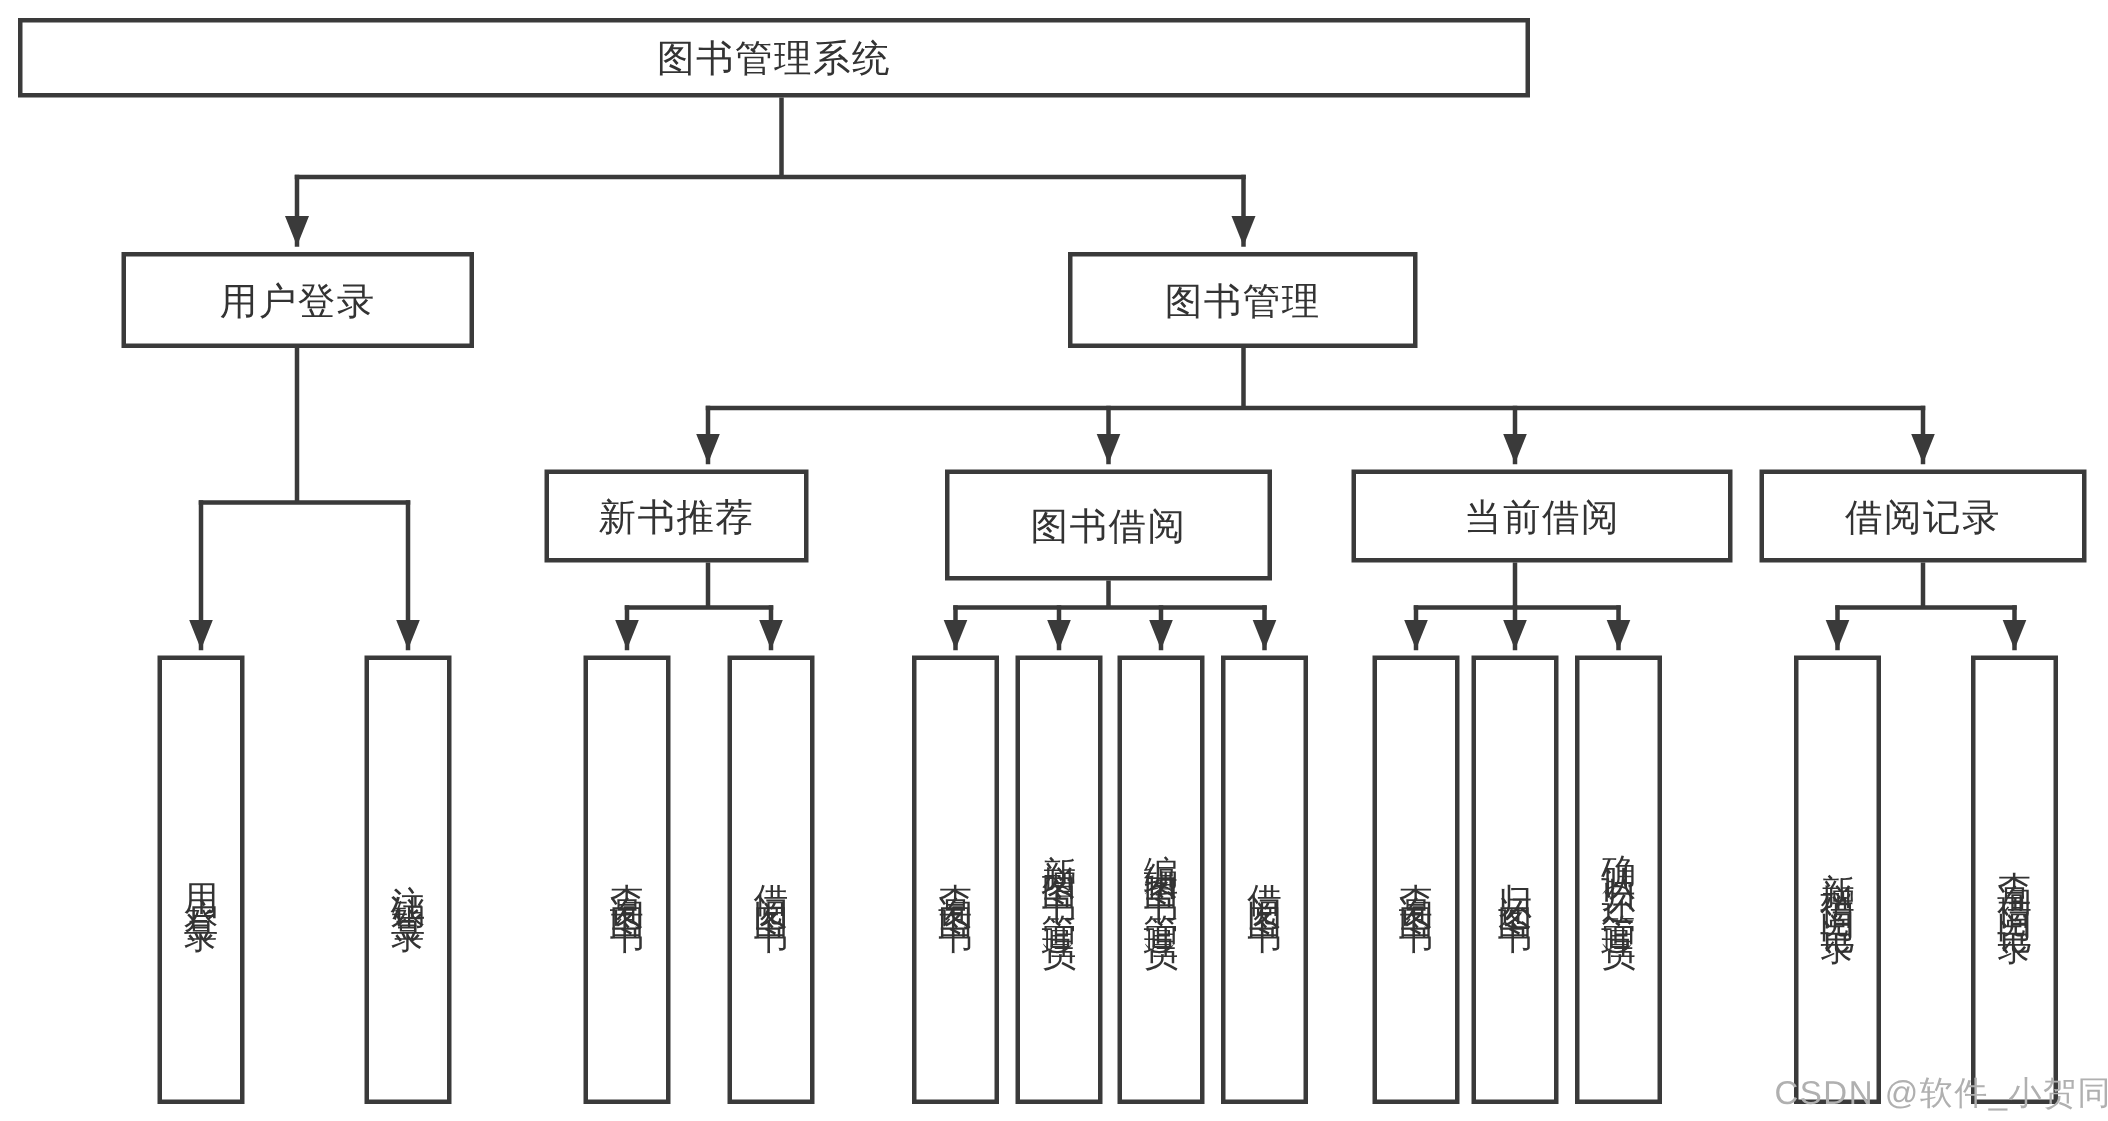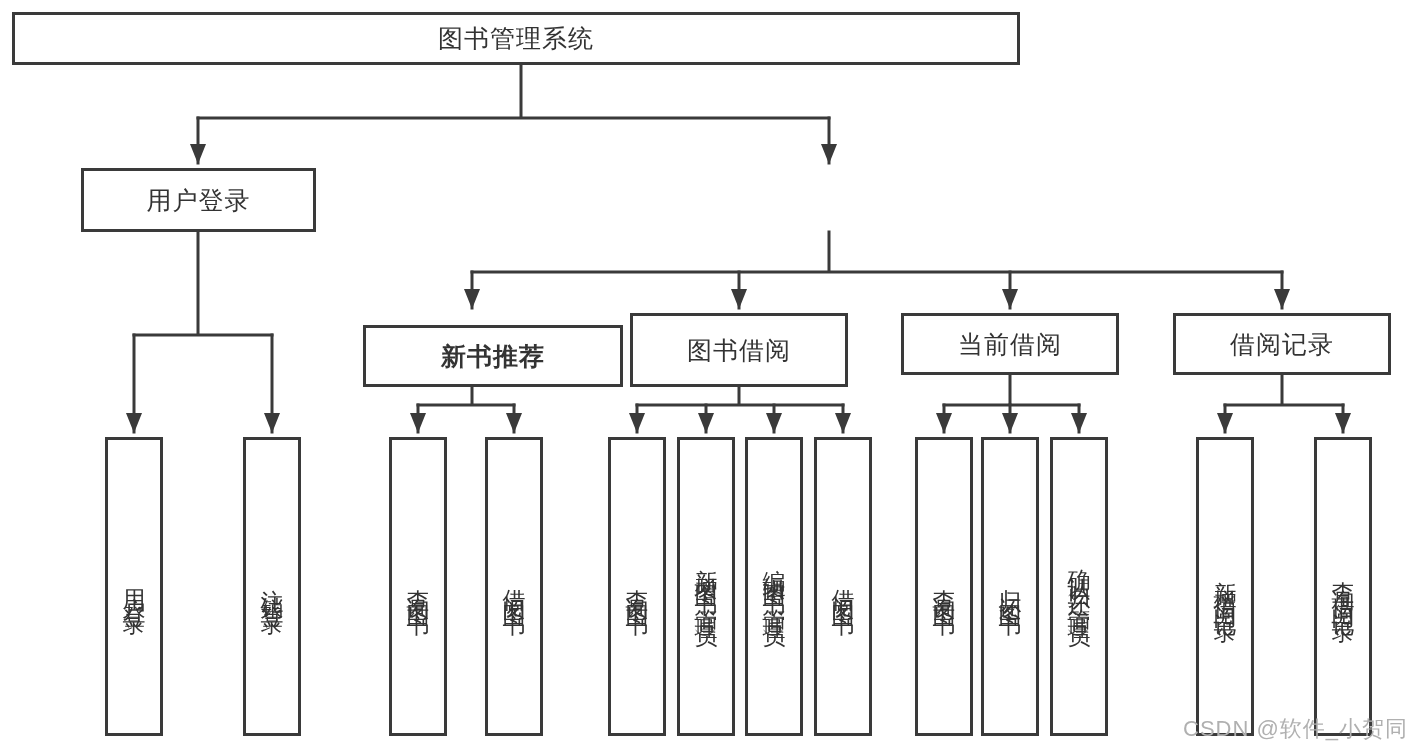--- a/index.html
+++ b/index.html
@@ -90,28 +90,31 @@
     <path class="cline" d="M1343 405 V432" marker-end="url(#arrow)"></path>
   </svg>
 
   <div class="box" style="left:12px; top:12px; width:1008px; height:53px;">
     <span class="h-label">图书管理系统</span>
   </div>
 
   <div class="box" style="left:81px; top:168px; width:235px; height:64px;">
     <span class="h-label">用户登录</span>
   </div>
+  <div class="box" style="left:712px; top:168px; width:233px; height:64px;">
+    <span class="h-label">图书管理</span>
+  </div>
 
-  <div class="box" style="left:363px; top:325px; width:260px; height:62px;font-weight:bold;">
+  <div class="box" style="left:363px; top:313px; width:176px; height:62px;">
     <span class="h-label">新书推荐</span>
   </div>
   <div class="box" style="left:630px; top:313px; width:218px; height:74px;">
     <span class="h-label">图书借阅</span>
   </div>
-  <div class="box" style="left:901px; top:313px; width:218px; height:62px;">
+  <div class="box" style="left:901px; top:313px; width:254px; height:62px;">
     <span class="h-label">当前借阅</span>
   </div>
   <div class="box" style="left:1173px; top:313px; width:218px; height:62px;">
     <span class="h-label">借阅记录</span>
   </div>
 
   <div class="box" style="left:105px; top:437px; width:58px; height:299px;">
     <span class="v-label">用户登录</span>
   </div>
   <div class="box" style="left:243px; top:437px; width:58px; height:299px;">

